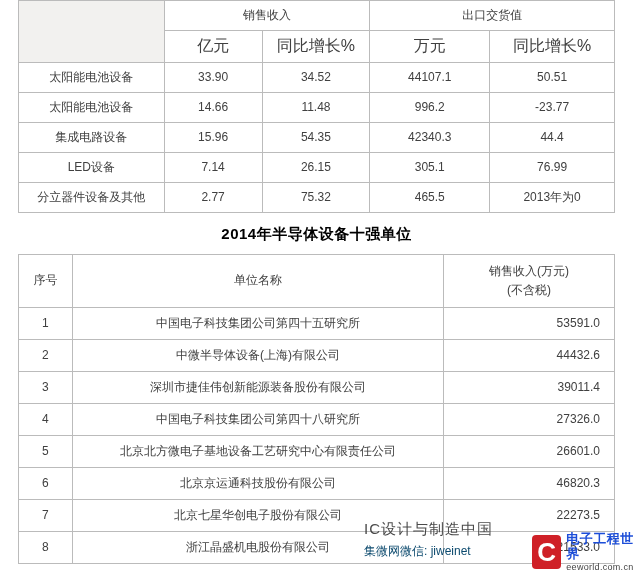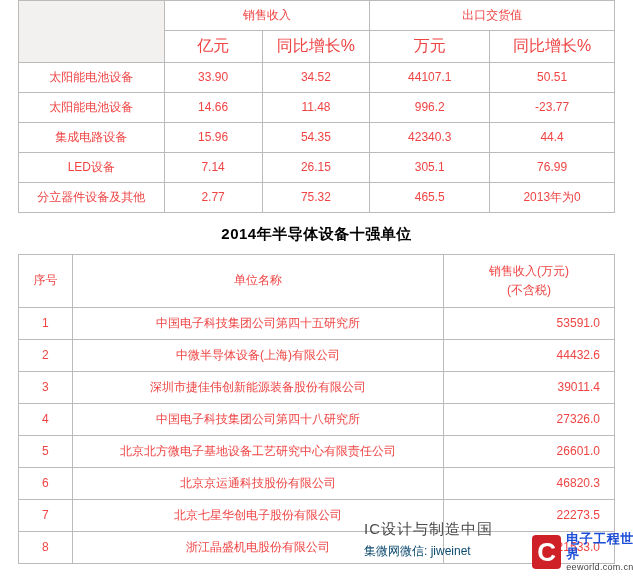--- a/index.html
+++ b/index.html
@@ -37,21 +37,21 @@
     width: 597px;
     margin: 0 auto;
     font-size: 12px;
     background: #fff;
   }
   table td, table th {
     border: 1px solid #bbbbbb;
     padding: 5px 4px;
     text-align: center;
     font-weight: normal;
-    color: #ef4444;
+    color: #404040;
     line-height: 1.3;
   }
 
   
   #table-categories td, #table-categories th {
     height: 19px;
   }
   #table-categories .corner {
     background: #f2f1ef;
     border-left: 1px solid #bbb;

